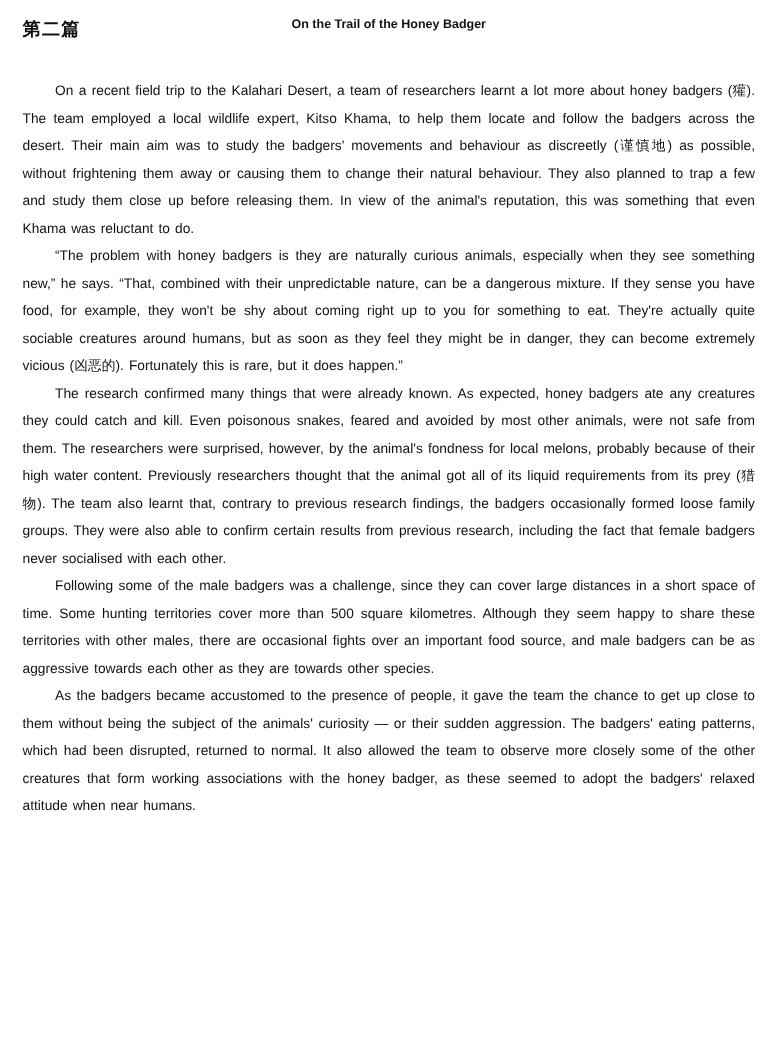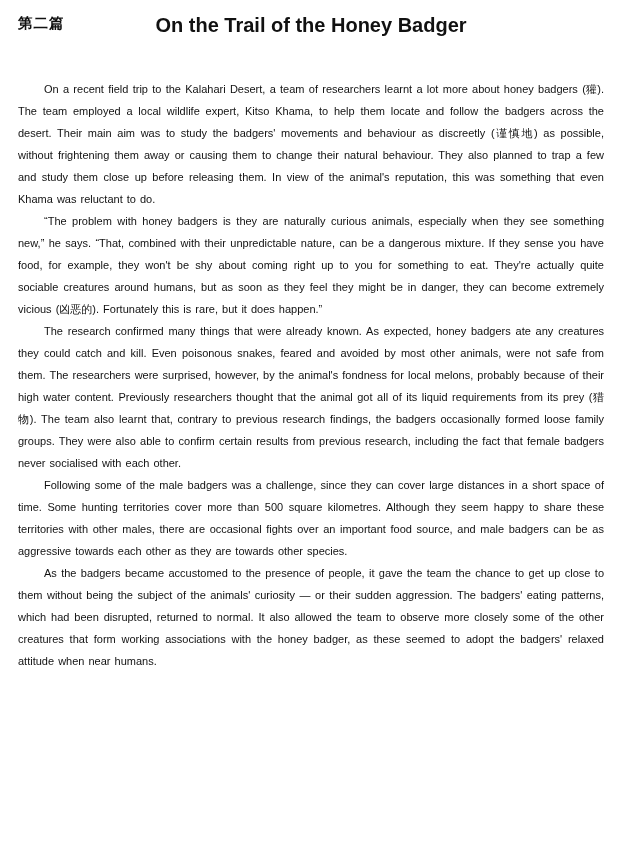--- a/index.html
+++ b/index.html
@@ -18,35 +18,35 @@
   .page {
     box-sizing: border-box;
     width: 620px;
     height: 851px;
     padding: 12px 16px 0 18px;
     background: #ffffff;
   }
   .doc-header {
     position: relative;
     height: 24px;
-    margin-bottom: 42px;
+    margin-bottom: 26px;
   }
   .section-label {
     position: absolute;
     left: 0;
     top: 2px;
     font-weight: bold;
     font-size: 14.5px;
     letter-spacing: 1px;
   }
   .doc-title {
     display: block;
     text-align: center;
     font-weight: bold;
-    font-size: 20px;
+    font-size: 10px;
     padding-top: 2px;
   }
   .passage p {
     margin: 0;
     font-size: 11px;
     line-height: 22px;
     text-align: justify;
     text-indent: 26px;
     word-spacing: 1px;
   }

